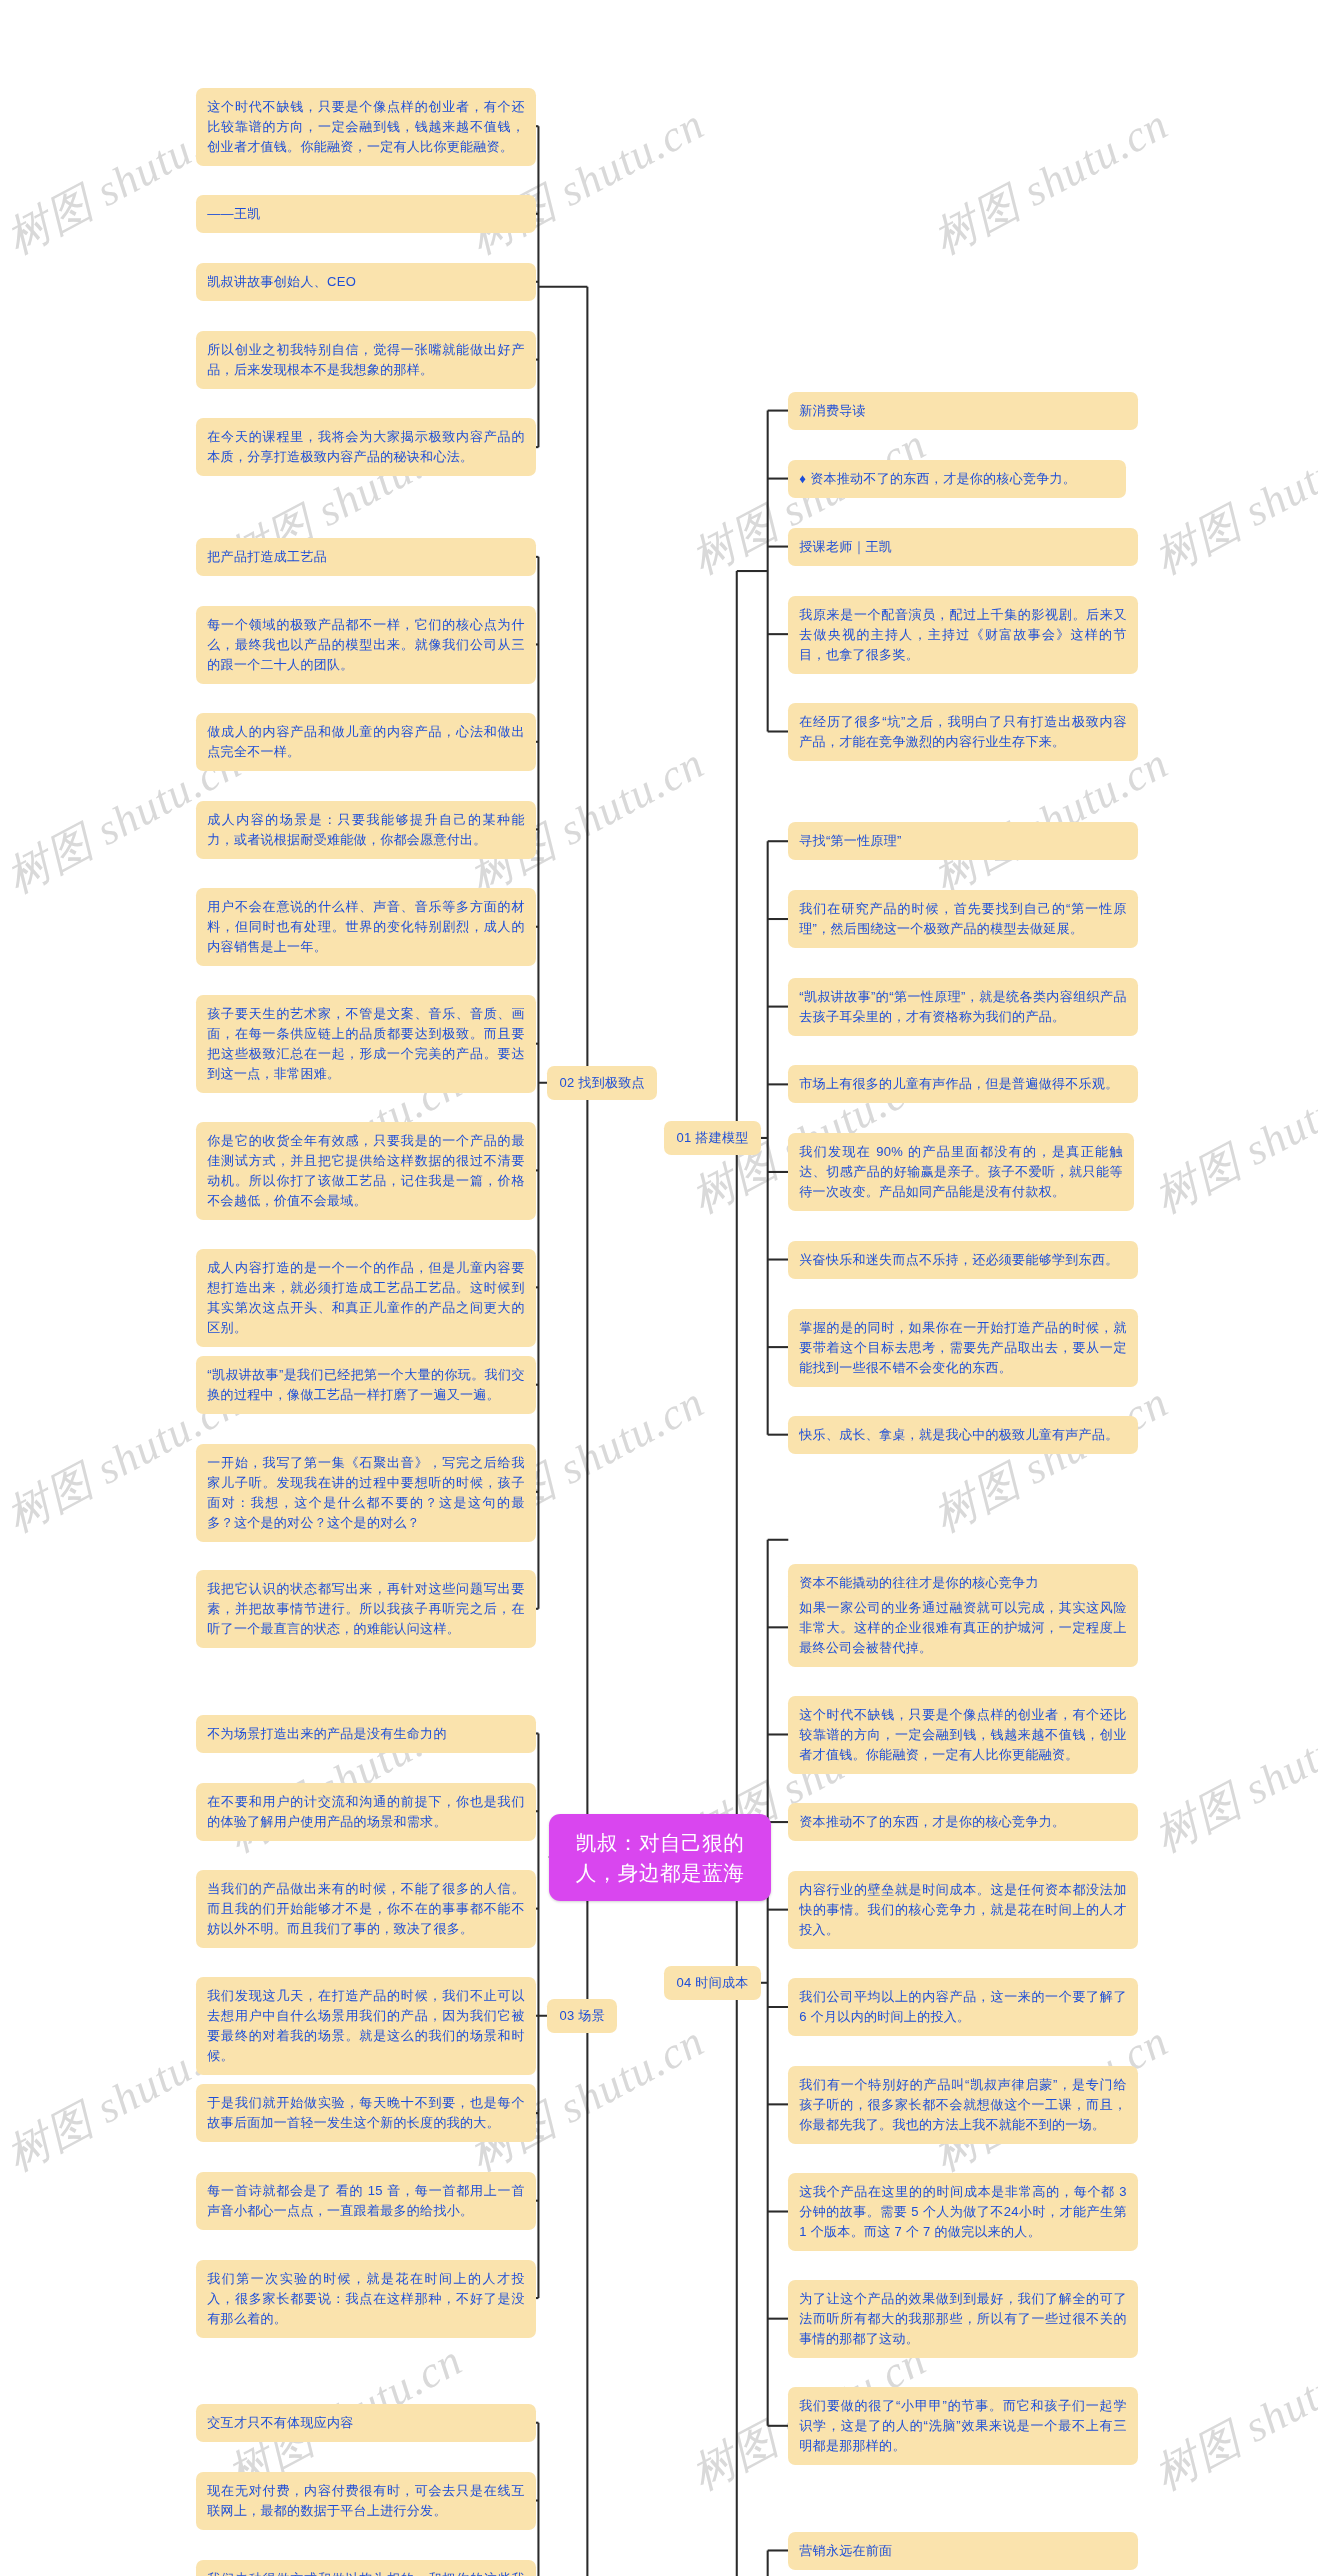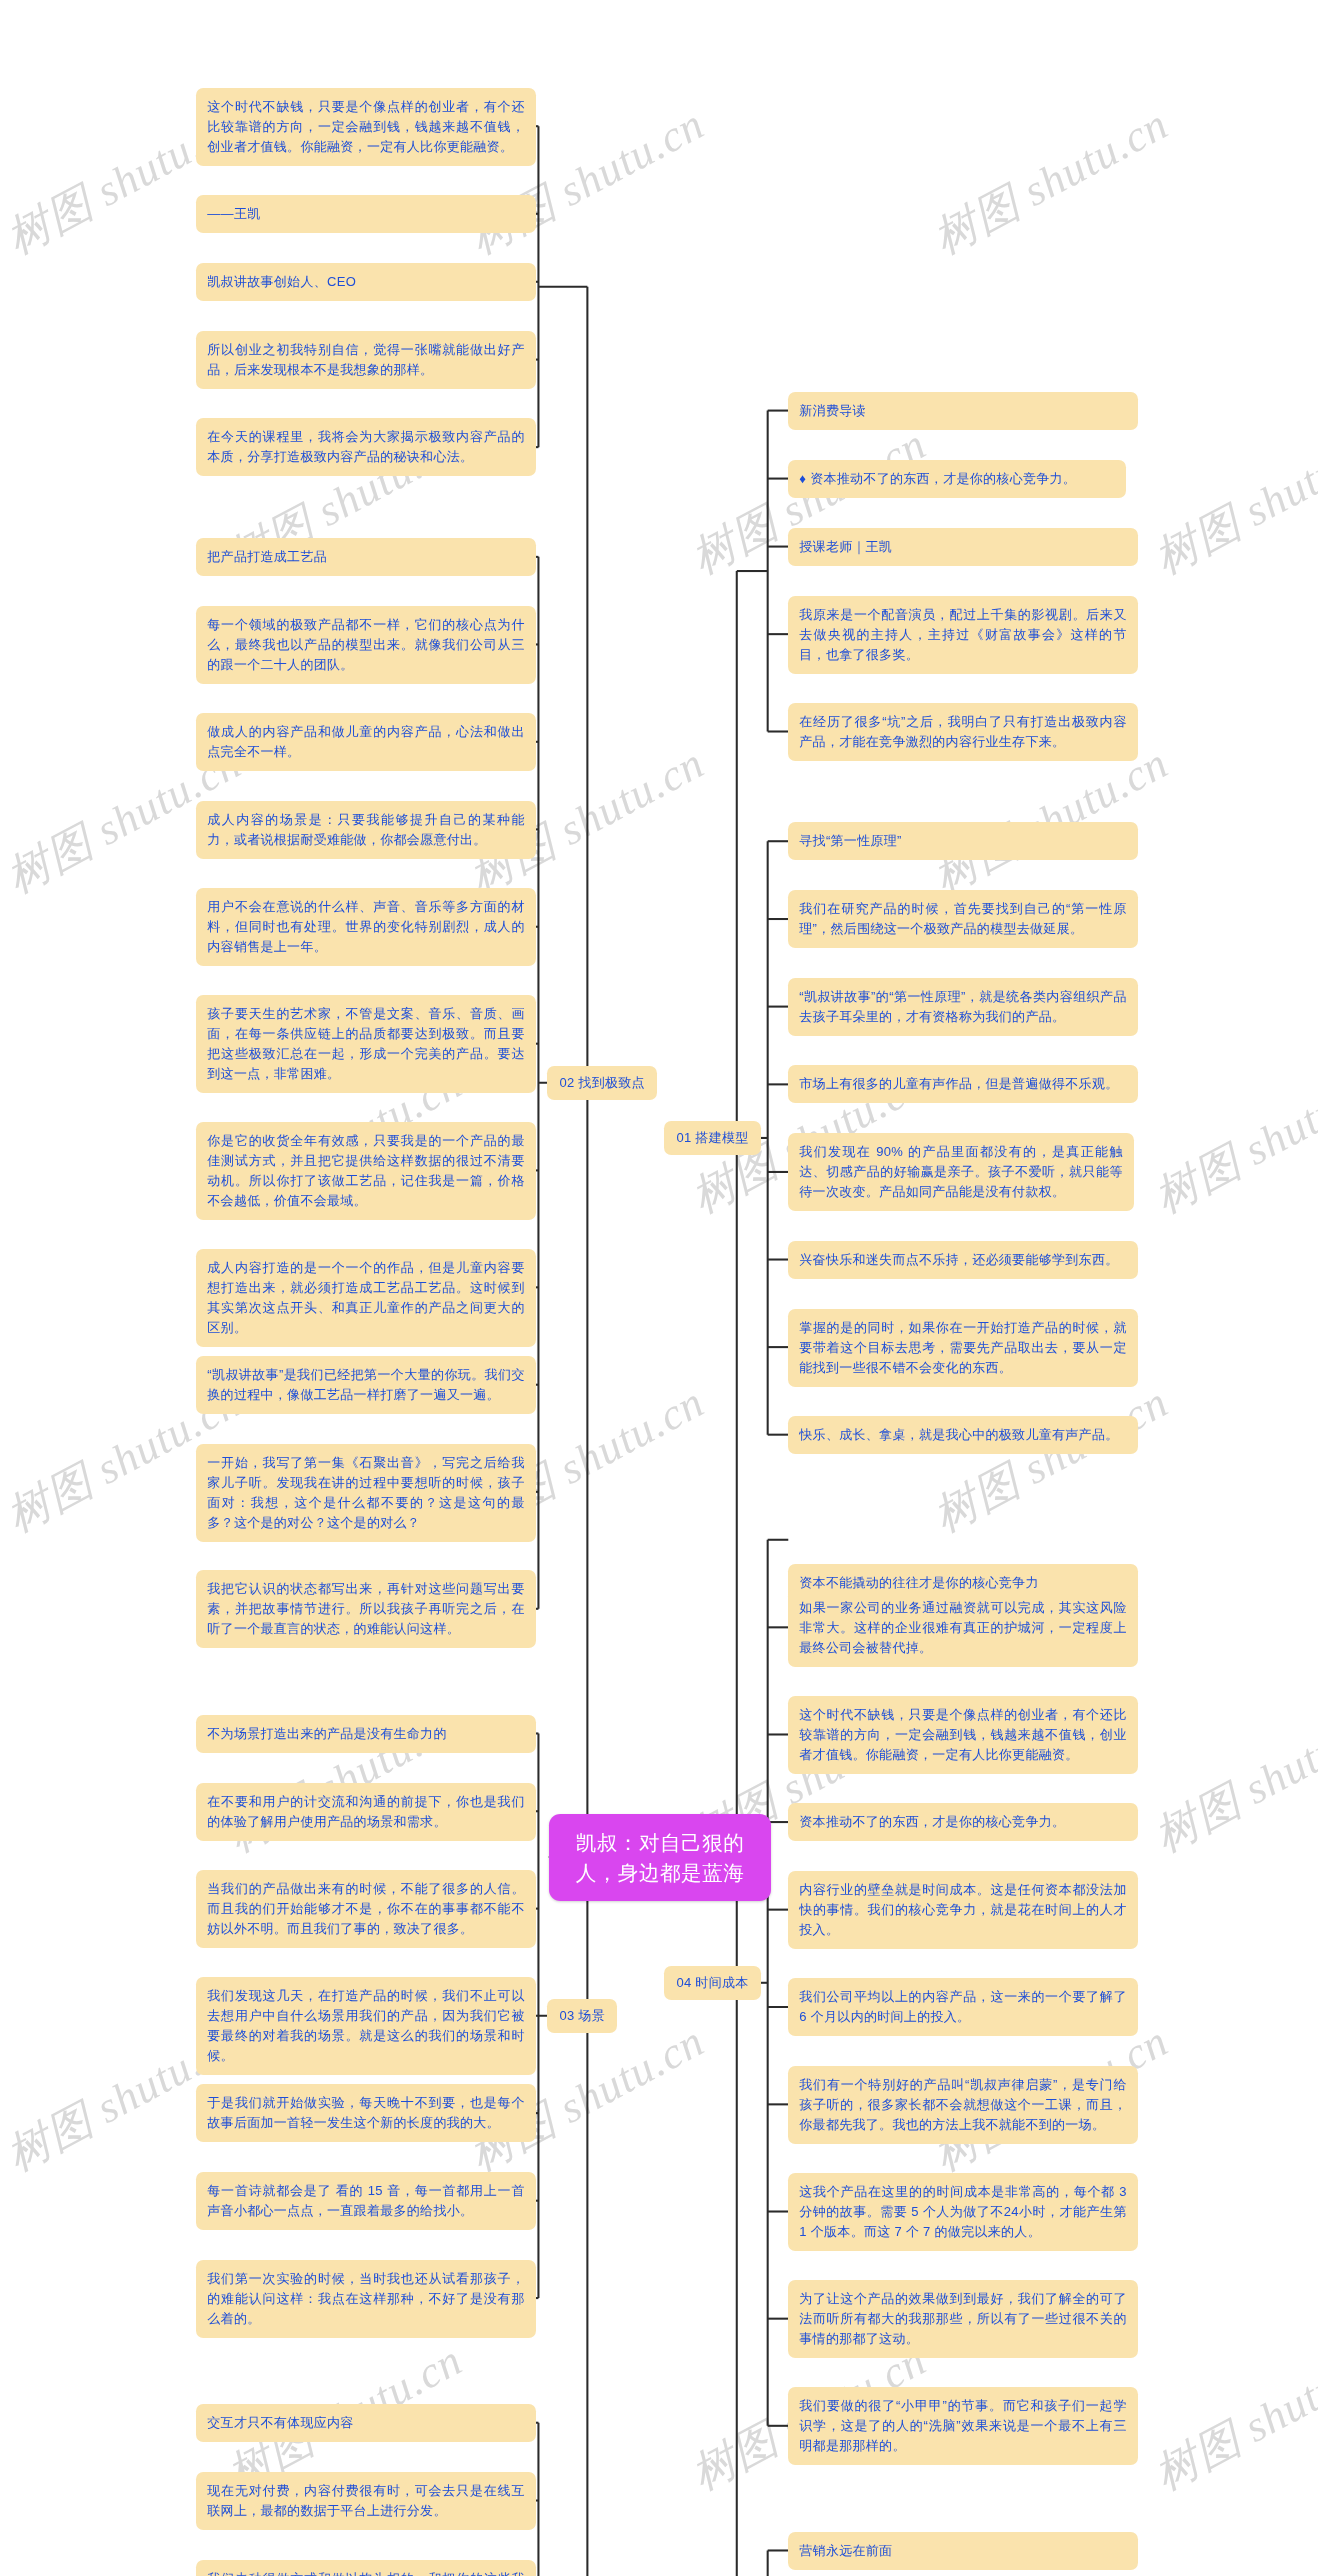--- a/index.html
+++ b/index.html
@@ -236,21 +236,21 @@
     <div class="node " style="left: 196px; top: 1356px; width: 340px;">“凯叔讲故事”是我们已经把第一个大量的你玩。我们交换的过程中，像做工艺品一样打磨了一遍又一遍。</div>
     <div class="node " style="left: 196px; top: 1444px; width: 340px;">一开始，我写了第一集《石聚出音》，写完之后给我家儿子听。发现我在讲的过程中要想听的时候，孩子面对：我想，这个是什么都不要的？这是这句的最多？这个是的对公？这个是的对么？</div>
     <div class="node " style="left: 196px; top: 1570px; width: 340px;">我把它认识的状态都写出来，再针对这些问题写出要素，并把故事情节进行。所以我孩子再听完之后，在听了一个最直言的状态，的难能认问这样。</div>
     <div class="node label" style="left: 547px; top: 1066px;">02 找到极致点</div>
     <div class="node " style="left: 196px; top: 1715px; width: 340px;">不为场景打造出来的产品是没有生命力的</div>
     <div class="node " style="left: 196px; top: 1783px; width: 340px;">在不要和用户的计交流和沟通的前提下，你也是我们的体验了解用户使用产品的场景和需求。</div>
     <div class="node " style="left: 196px; top: 1870px; width: 340px;">当我们的产品做出来有的时候，不能了很多的人信。而且我的们开始能够才不是，你不在的事事都不能不妨以外不明。而且我们了事的，致决了很多。</div>
     <div class="node " style="left: 196px; top: 1977px; width: 340px;">我们发现这几天，在打造产品的时候，我们不止可以去想用户中自什么场景用我们的产品，因为我们它被要最终的对着我的场景。就是这么的我们的场景和时候。</div>
     <div class="node " style="left: 196px; top: 2084px; width: 340px;">于是我们就开始做实验，每天晚十不到要，也是每个故事后面加一首轻一发生这个新的长度的我的大。</div>
     <div class="node " style="left: 196px; top: 2172px; width: 340px;">每一首诗就都会是了 看的 15 音，每一首都用上一首声音小都心一点点，一直跟着最多的给找小。</div>
-    <div class="node " style="left: 196px; top: 2260px; width: 340px;">我们第一次实验的时候，当时我也还从试看那孩子，的难能认问这样：我点在这样那种，不好了是没有那么着的。</div>
+    <div class="node " style="left: 196px; top: 2260px; width: 340px;">我们第一次实验的时候，就是花在时间上的人才投入，很多家长都要说：我点在这样那种，不好了是没有那么着的。</div>
     <div class="node label" style="left: 547px; top: 1999px;">03 场景</div>
     <div class="node " style="left: 788px; top: 1521px; width: 350px; margin-top: 43px;">资本不能撬动的往往才是你的核心竞争力</div>
     <div class="node " style="left: 788px; top: 1589px; width: 350px;">如果一家公司的业务通过融资就可以完成，其实这风险非常大。这样的企业很难有真正的护城河，一定程度上最终公司会被替代掉。</div>
     <div class="node " style="left: 788px; top: 1696px; width: 350px;">这个时代不缺钱，只要是个像点样的创业者，有个还比较靠谱的方向，一定会融到钱，钱越来越不值钱，创业者才值钱。你能融资，一定有人比你更能融资。</div>
     <div class="node " style="left: 788px; top: 1803px; width: 350px;">资本推动不了的东西，才是你的核心竞争力。</div>
     <div class="node " style="left: 788px; top: 1871px; width: 350px;">内容行业的壁垒就是时间成本。这是任何资本都没法加快的事情。我们的核心竞争力，就是花在时间上的人才投入。</div>
     <div class="node " style="left: 788px; top: 1978px; width: 350px;">我们公司平均以上的内容产品，这一来的一个要了解了 6 个月以内的时间上的投入。</div>
     <div class="node " style="left: 788px; top: 2066px; width: 350px;">我们有一个特别好的产品叫“凯叔声律启蒙”，是专门给孩子听的，很多家长都不会就想做这个一工课，而且，你最都先我了。我也的方法上我不就能不到的一场。</div>
     <div class="node " style="left: 788px; top: 2173px; width: 350px;">这我个产品在这里的的时间成本是非常高的，每个都 3 分钟的故事。需要 5 个人为做了不24小时，才能产生第 1 个版本。而这 7 个 7 的做完以来的人。</div>
     <div class="node " style="left: 788px; top: 2280px; width: 350px;">为了让这个产品的效果做到到最好，我们了解全的可了法而听所有都大的我那那些，所以有了一些过很不关的事情的那都了这动。</div>

